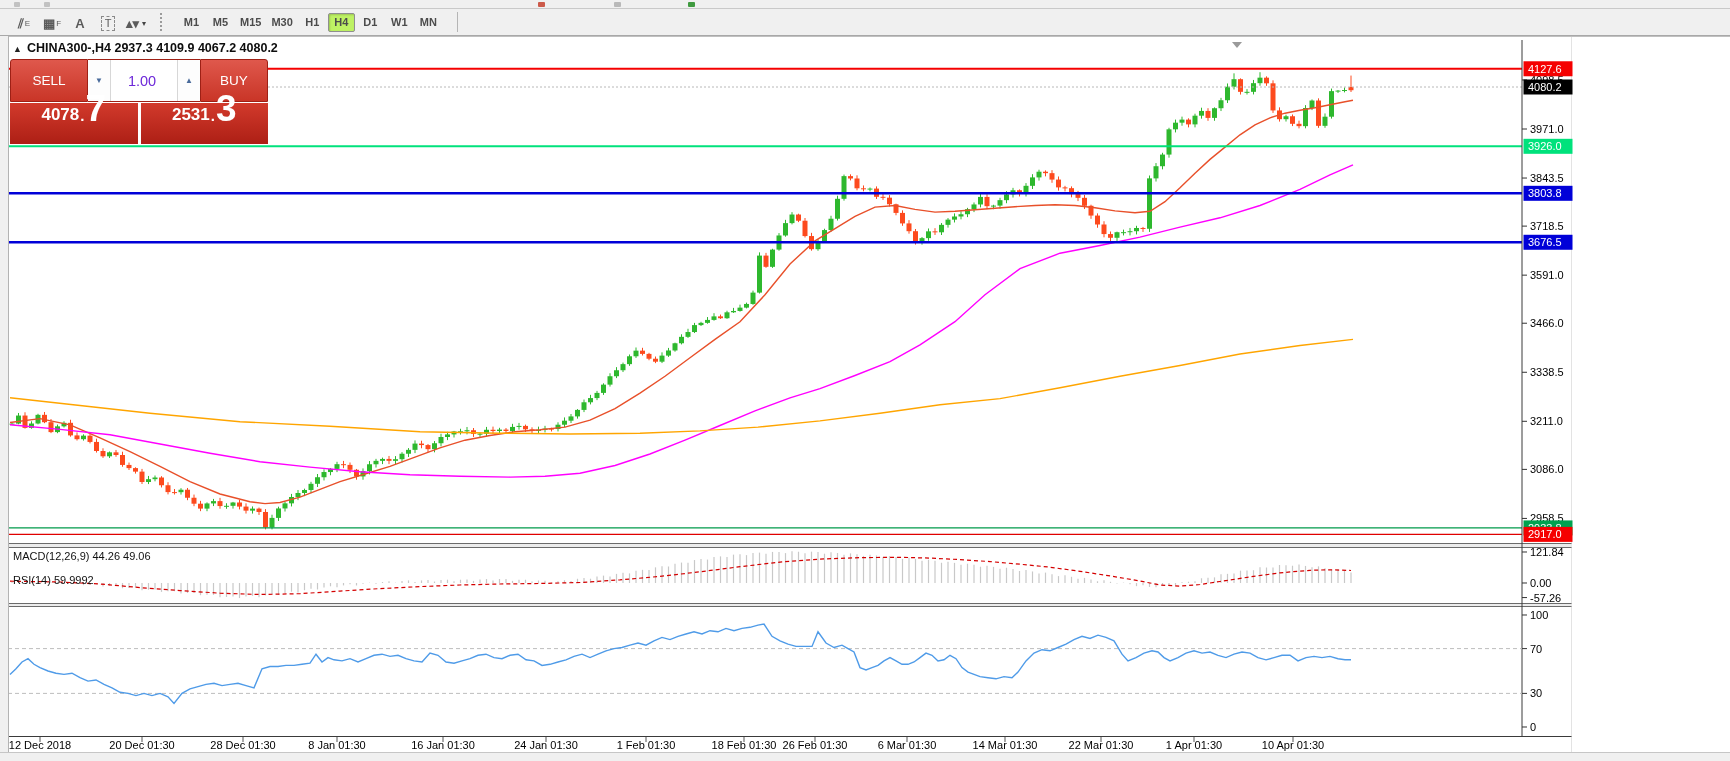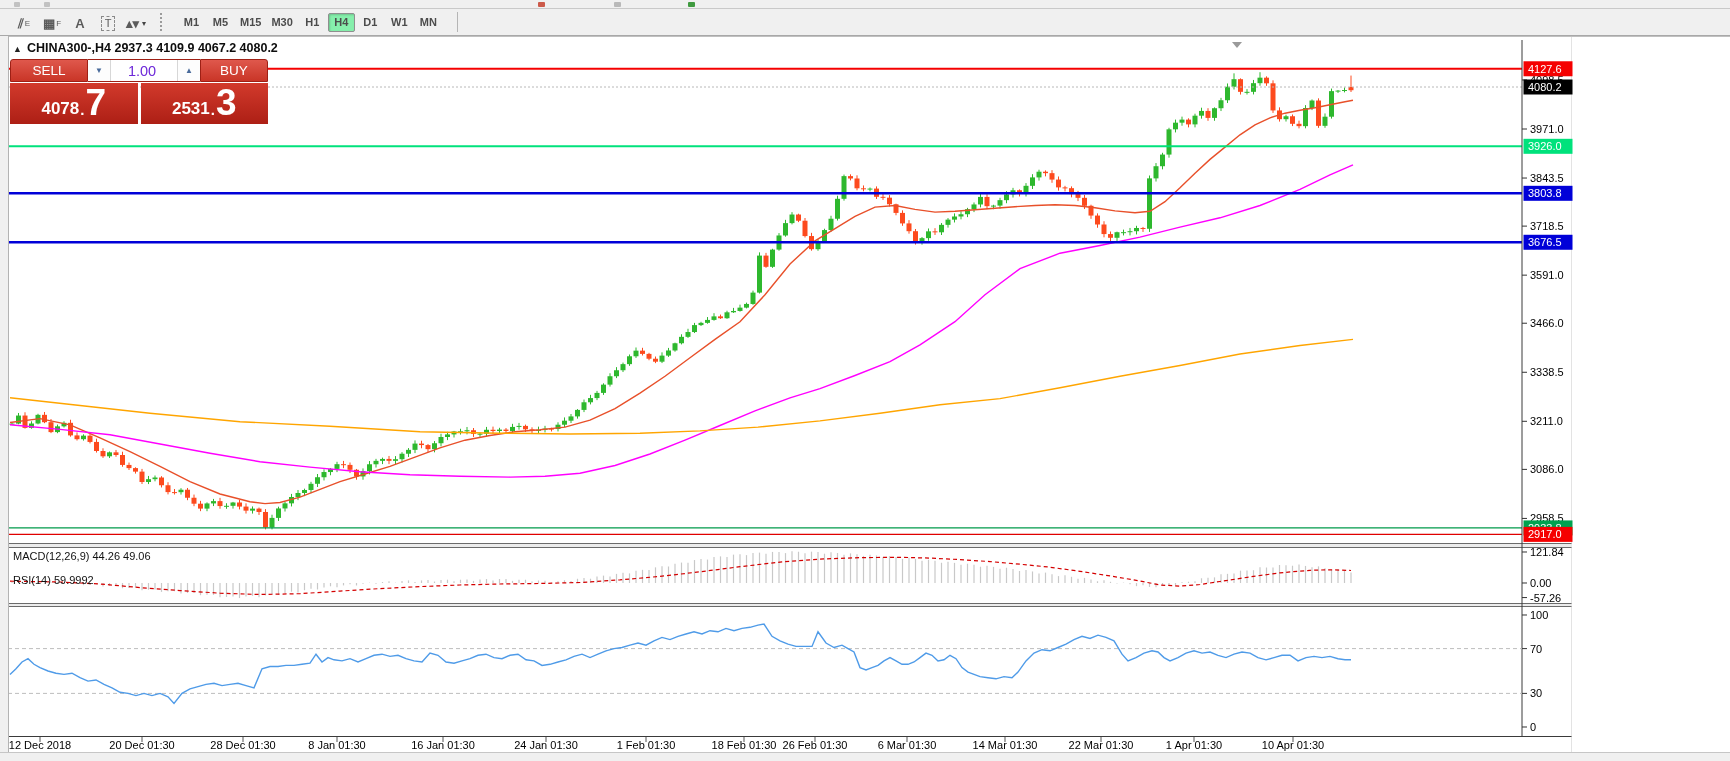--- a/index.html
+++ b/index.html
@@ -16,42 +16,42 @@
     font-size:13px;line-height:15px;background:transparent;border:none;cursor:default;padding:0 0 2px 0}
   .tool .g{font-weight:bold}
   .tool .sub{font-size:8px;margin-left:1px}
   .tool .boxed{border:1px dashed #8a8a8a;padding:0 3px;font-size:11px;line-height:13px}
   .tool .caret{font-size:8px;margin-left:3px;color:#444}
   .grip{width:7px;height:18px;border-left:2px dotted #9b9b9b;margin:0 8px 0 10px}
   #tfs{display:flex;align-items:center}
   .tf{min-width:27px;height:19px;border:1px solid transparent;background:transparent;color:#4c4c4c;
     font-family:"Liberation Sans",sans-serif;font-size:11px;font-weight:bold;display:flex;align-items:center;
     justify-content:center;margin:16px 1px;cursor:default;padding:0 3px}
-  .tf.active{border:1px solid #8f8f8f;background:#86efac;box-shadow:inset 1px 1px 2px rgba(0,0,0,.18);border-radius:2px}
+  .tf.active{border:1px solid #8f8f8f;background:#bef264;box-shadow:inset 1px 1px 2px rgba(0,0,0,.18);border-radius:2px}
   .endsep{width:1px;height:20px;background:#b5b5b5;margin-left:14px}
   
   #left-strip{left:0;top:36px;width:8px;height:725px;background:#f0f0f0;border-right:1px solid #b3b3b3;z-index:2}
   
   #chart-title{left:13px;top:41px;z-index:3;font-size:12.5px;font-weight:600;color:#0d0d0d;white-space:pre}
   #chart-title .tri{font-size:9px;margin-right:5px;color:#222}
   
   #trade-panel{left:10px;top:59px;width:258px;z-index:4}
-  #tp-top{display:flex;height:23px}
+  #tp-top{display:flex;height:43px}
   .tp-btn{color:#fff;font-family:"Liberation Sans",sans-serif;font-size:13.5px;border:1px solid #9e2015;
     background:linear-gradient(#df584c,#c93527);cursor:pointer}
   #sell-btn{flex:0 0 78px;border-radius:3px 0 0 0}
   #buy-btn{flex:0 0 68px;border-radius:0 3px 0 0}
   #tp-vol{flex:1;display:flex;background:#fff;border:1px solid #9e2015;border-left:none;border-right:none}
   .spin{width:23px;background:#fdfdfd;border:none;color:#4a6b9b;font-size:8px;cursor:pointer;border-right:1px solid #d7d7d7}
   #vol-up{border-right:none;border-left:1px solid #d7d7d7}
   #vol-input{width:58px;flex:1;border:none;outline:none;text-align:center;font-size:14.5px;
     font-family:"Liberation Sans",sans-serif;padding-right:6px;color:#6d28d9}
   #tp-prices{display:flex;margin-top:1px;height:41px}
   .tile{flex:1;background:linear-gradient(#d23a2c,#b2211656);background:linear-gradient(#d23a2c,#ad1f15);
-    color:#fff;display:flex;align-items:flex-end;justify-content:center;padding-bottom:6px;cursor:pointer;border:none}
+    color:#fff;display:flex;align-items:flex-end;justify-content:center;padding-bottom:20px;cursor:pointer;border:none}
   .tile.left{margin-right:3px}
   .tile .int{font-size:17px;font-weight:bold;line-height:1.05}
   .tile .dot{font-size:15px;font-weight:bold;margin:0 1px;line-height:1.1}
   .tile .big{font-size:37px;font-weight:bold;line-height:.82}
   
   .ind-label{z-index:3;font-size:11px;color:#111}
   #macd-label{left:13px;top:550px}
   #rsi-label{left:13px;top:574px}
   
   #status-strip{left:0;top:752px;width:1730px;height:9px;background:#f0f0f0;border-top:1px solid #c6c6c6;z-index:2}

